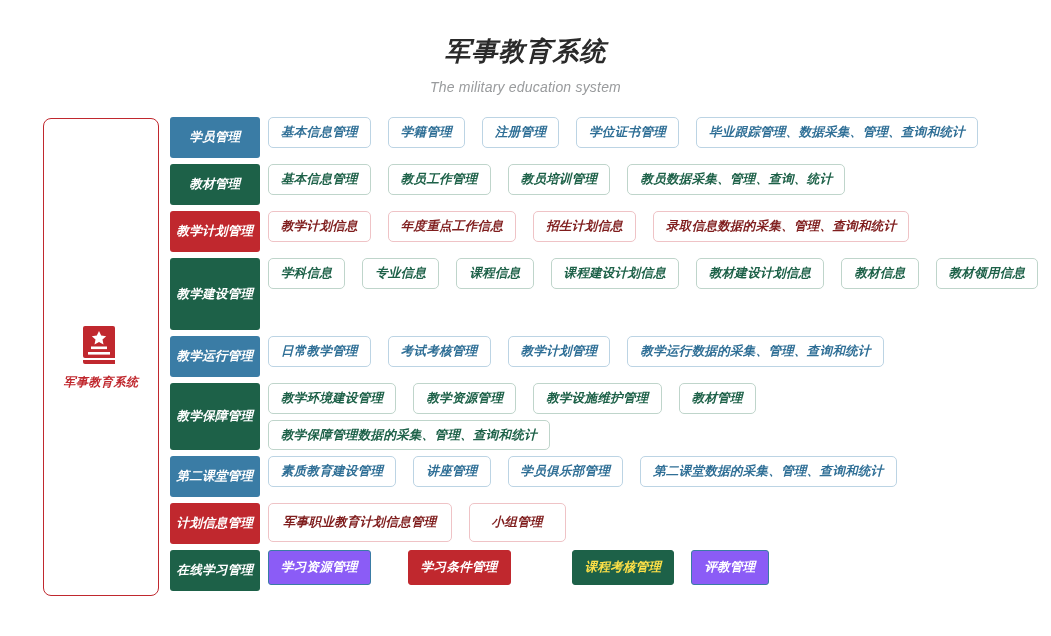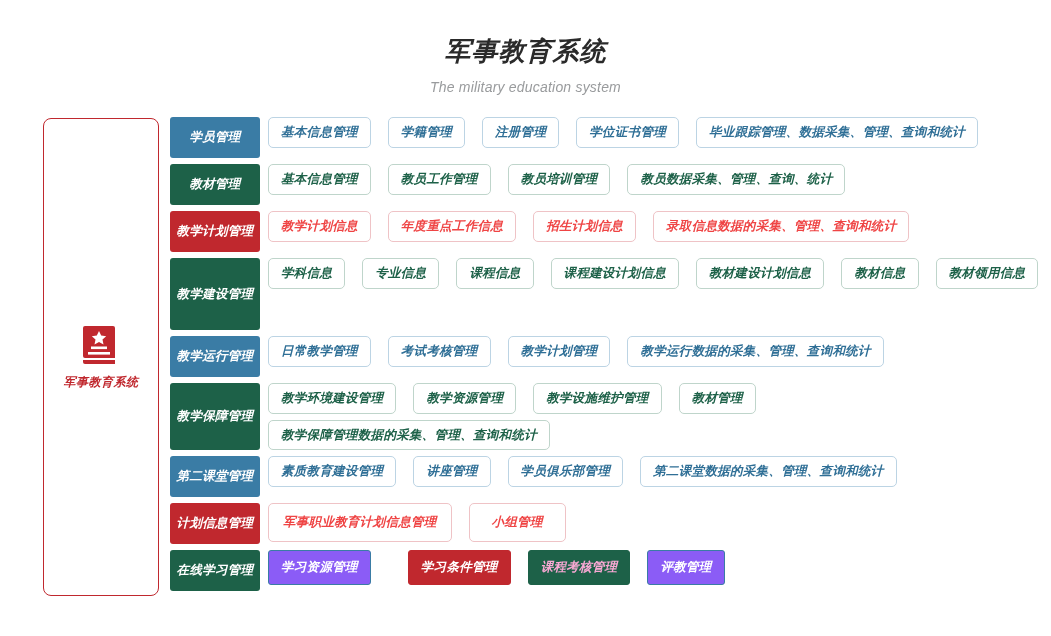--- a/index.html
+++ b/index.html
@@ -95,25 +95,25 @@
     background: #ffffff;
     font-size: 12.5px;
     font-weight: bold;
     padding: 8px 12px;
     line-height: 1;
     white-space: nowrap;
     letter-spacing: .3px;
   }
   .chip.blue  { border: 1px solid #bcd4e4; color: #2f6f96; }
   .chip.green { border: 1px solid #bfd5cb; color: #1d6148; }
-  .chip.red   { border: 1px solid #efc3c6; color: #ef4444; }
+  .chip.red   { border: 1px solid #efc3c6; color: #7f1d1d; }
 
   
   .chip.fill-blue  { background:#8b5cf6; border:1px solid #3a7ca5; color:#fff; padding:10px 12px; border-radius:3px;}
-  .chip.fill-green { background:#1d6148; border:1px solid #1d6148; color:#f9a8d4; padding:10px 12px; border-radius:3px;}
+  .chip.fill-green { background:#1d6148; border:1px solid #1d6148; color:#fde047; padding:10px 12px; border-radius:3px;margin-left:44px;}
   .chip.fill-red   { background:#c0282e; border:1px solid #c0282e; color:#fff; padding:10px 12px; border-radius:3px;margin-left:20px;}
 
   .row-tall .parent { min-height: 72px; }
   .row-last .parent { min-height: 36px; }
 </style>
 </head>
 <body>
 
 <div class="page">
 

